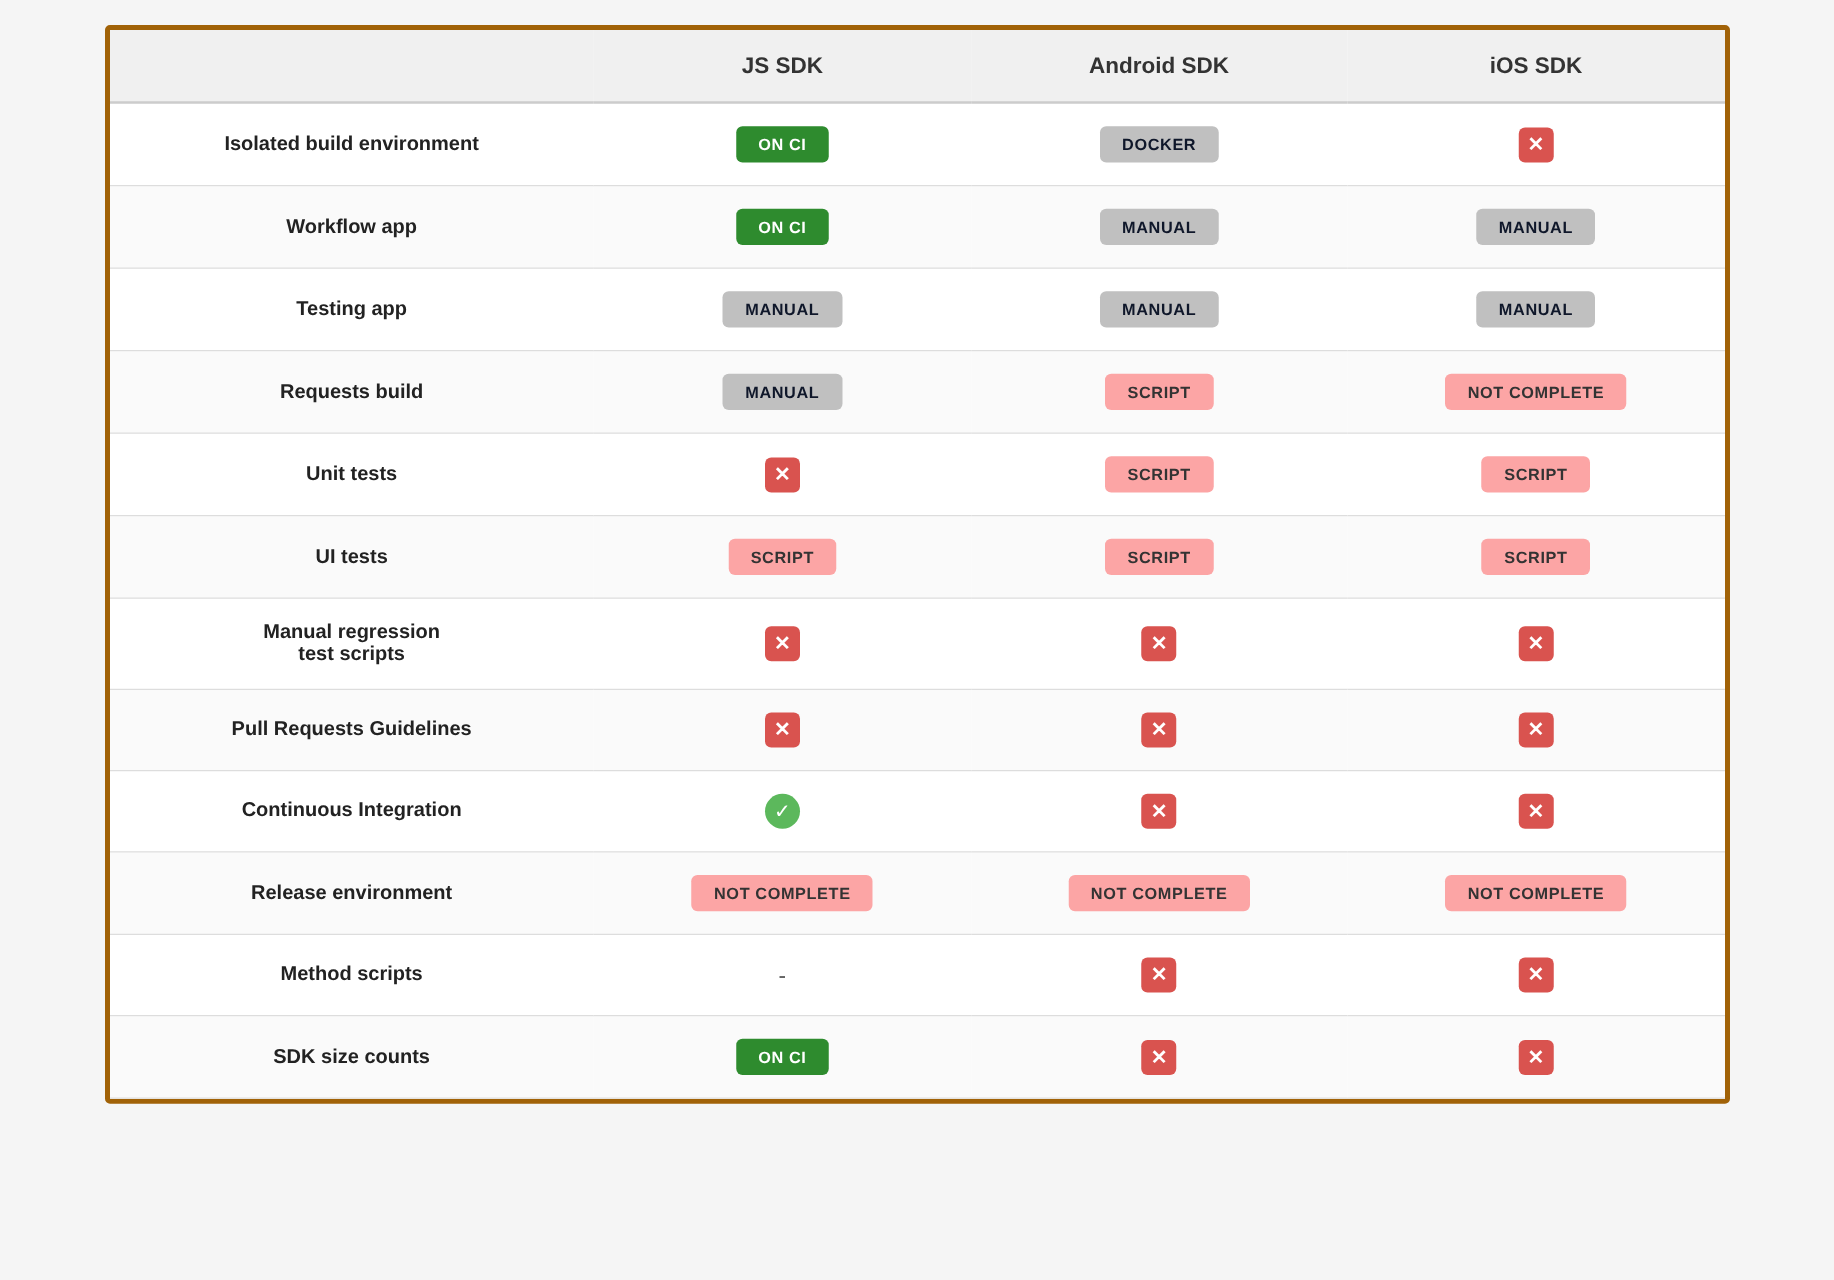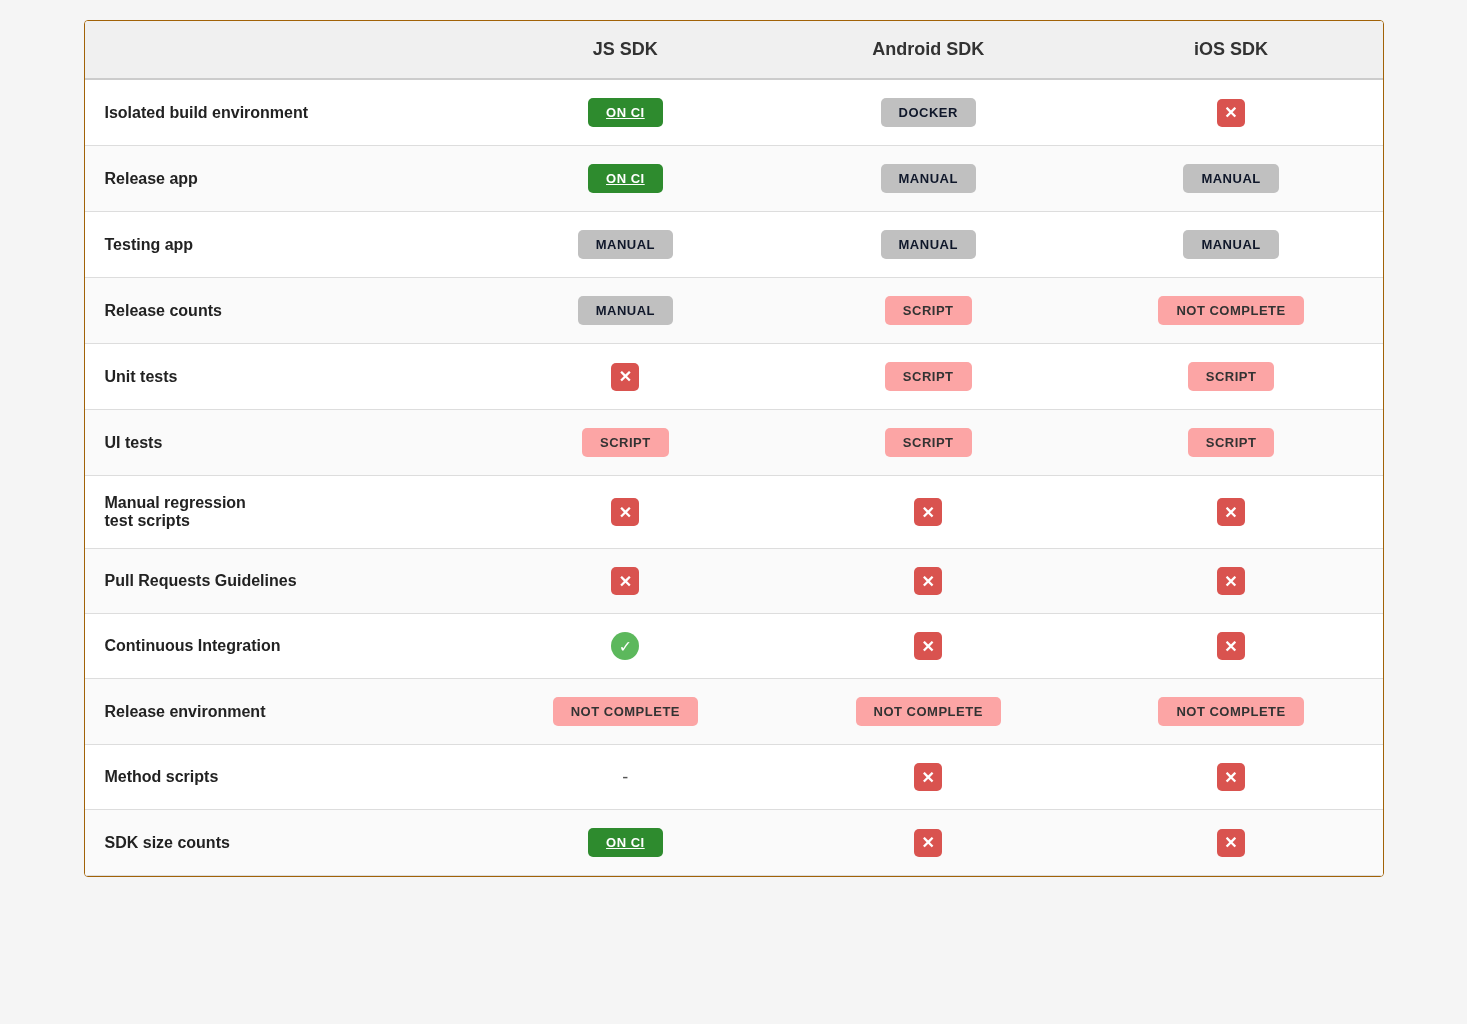--- a/index.html
+++ b/index.html
@@ -6,21 +6,21 @@
     body {
       font-family: -apple-system, BlinkMacSystemFont, "Segoe UI", Arial, sans-serif;
       background: #f5f5f5;
       display: flex;
       justify-content: center;
       align-items: flex-start;
       padding: 20px;
     }
     .table-wrapper {
       width: 1300px;
-      border: 1px solid #a16207;
+      border: 4px solid #a16207;
       border-radius: 4px;
       overflow: hidden;
       background: #fff;
     }
     table {
       width: 100%;
       border-collapse: collapse;
     }
     thead tr {
       background: #f0f0f0;
@@ -46,38 +46,37 @@
     }
     tbody tr:nth-child(even) {
       background: #fafafa;
     }
     tbody td {
       padding: 18px 20px;
       text-align: center;
       vertical-align: middle;
     }
     tbody td:first-child {
-      text-align: left;
+      text-align: center;
       font-weight: bold;
       font-size: 16px;
       color: #222;
     }
     .badge {
       display: inline-block;
       padding: 7px 18px;
       border-radius: 5px;
       font-size: 13px;
       font-weight: bold;
       letter-spacing: 0.5px;
       text-align: center;
     }
     .badge-green {
       background: #2e8b2e;
       color: #fff;
-      text-decoration: underline;
     }
     .badge-gray {
       background: #c0c0c0;
       color: #0f172a;
     }
     .badge-yellow {
       background: #fca5a5;
       color: #333;
     }
     .icon-x {
@@ -122,33 +121,33 @@
       </tr>
     </thead>
     <tbody id="table-body">
     <tr>
     <td>Isolated build environment</td>
     <td><span class="badge badge-green">ON CI</span></td>
     <td><span class="badge badge-gray">DOCKER</span></td>
     <td><span class="icon-x">✕</span></td>
   </tr>
         <tr>
-    <td>Release app</td>
+    <td>Workflow app</td>
     <td><span class="badge badge-green">ON CI</span></td>
     <td><span class="badge badge-gray">MANUAL</span></td>
     <td><span class="badge badge-gray">MANUAL</span></td>
   </tr>
         <tr>
     <td>Testing app</td>
     <td><span class="badge badge-gray">MANUAL</span></td>
     <td><span class="badge badge-gray">MANUAL</span></td>
     <td><span class="badge badge-gray">MANUAL</span></td>
   </tr>
         <tr>
-    <td>Release counts</td>
+    <td>Requests build</td>
     <td><span class="badge badge-gray">MANUAL</span></td>
     <td><span class="badge badge-yellow">SCRIPT</span></td>
     <td><span class="badge badge-yellow">NOT COMPLETE</span></td>
   </tr>
         <tr>
     <td>Unit tests</td>
     <td><span class="icon-x">✕</span></td>
     <td><span class="badge badge-yellow">SCRIPT</span></td>
     <td><span class="badge badge-yellow">SCRIPT</span></td>
   </tr>

